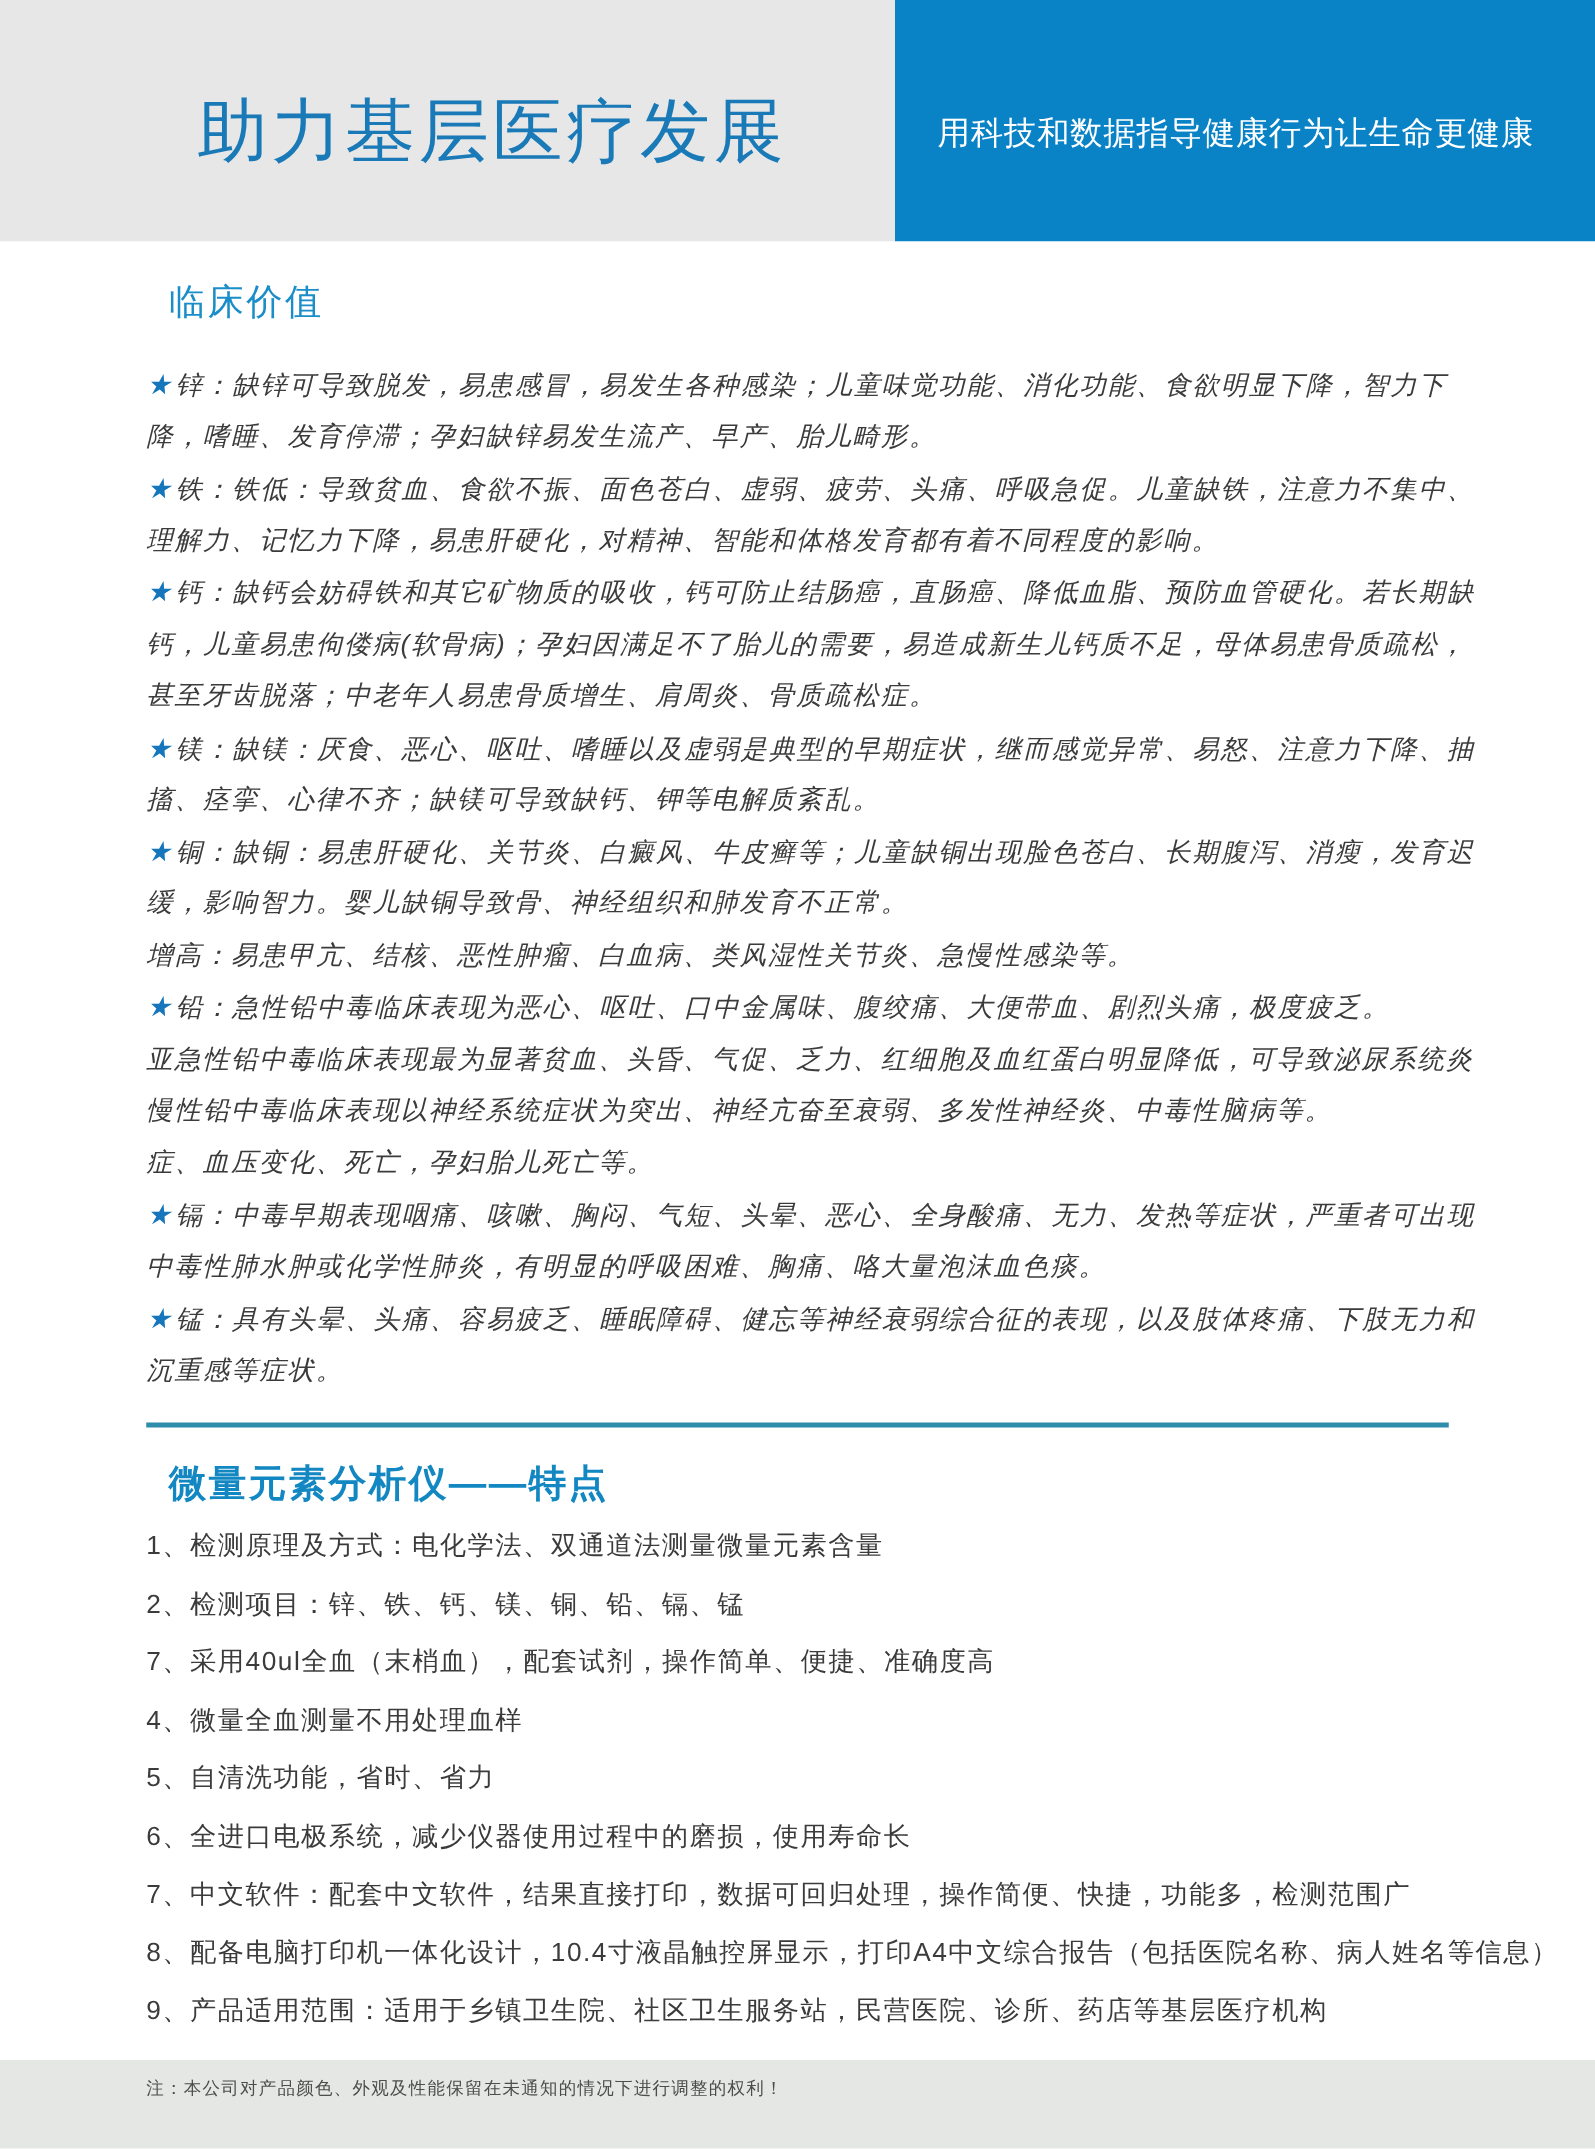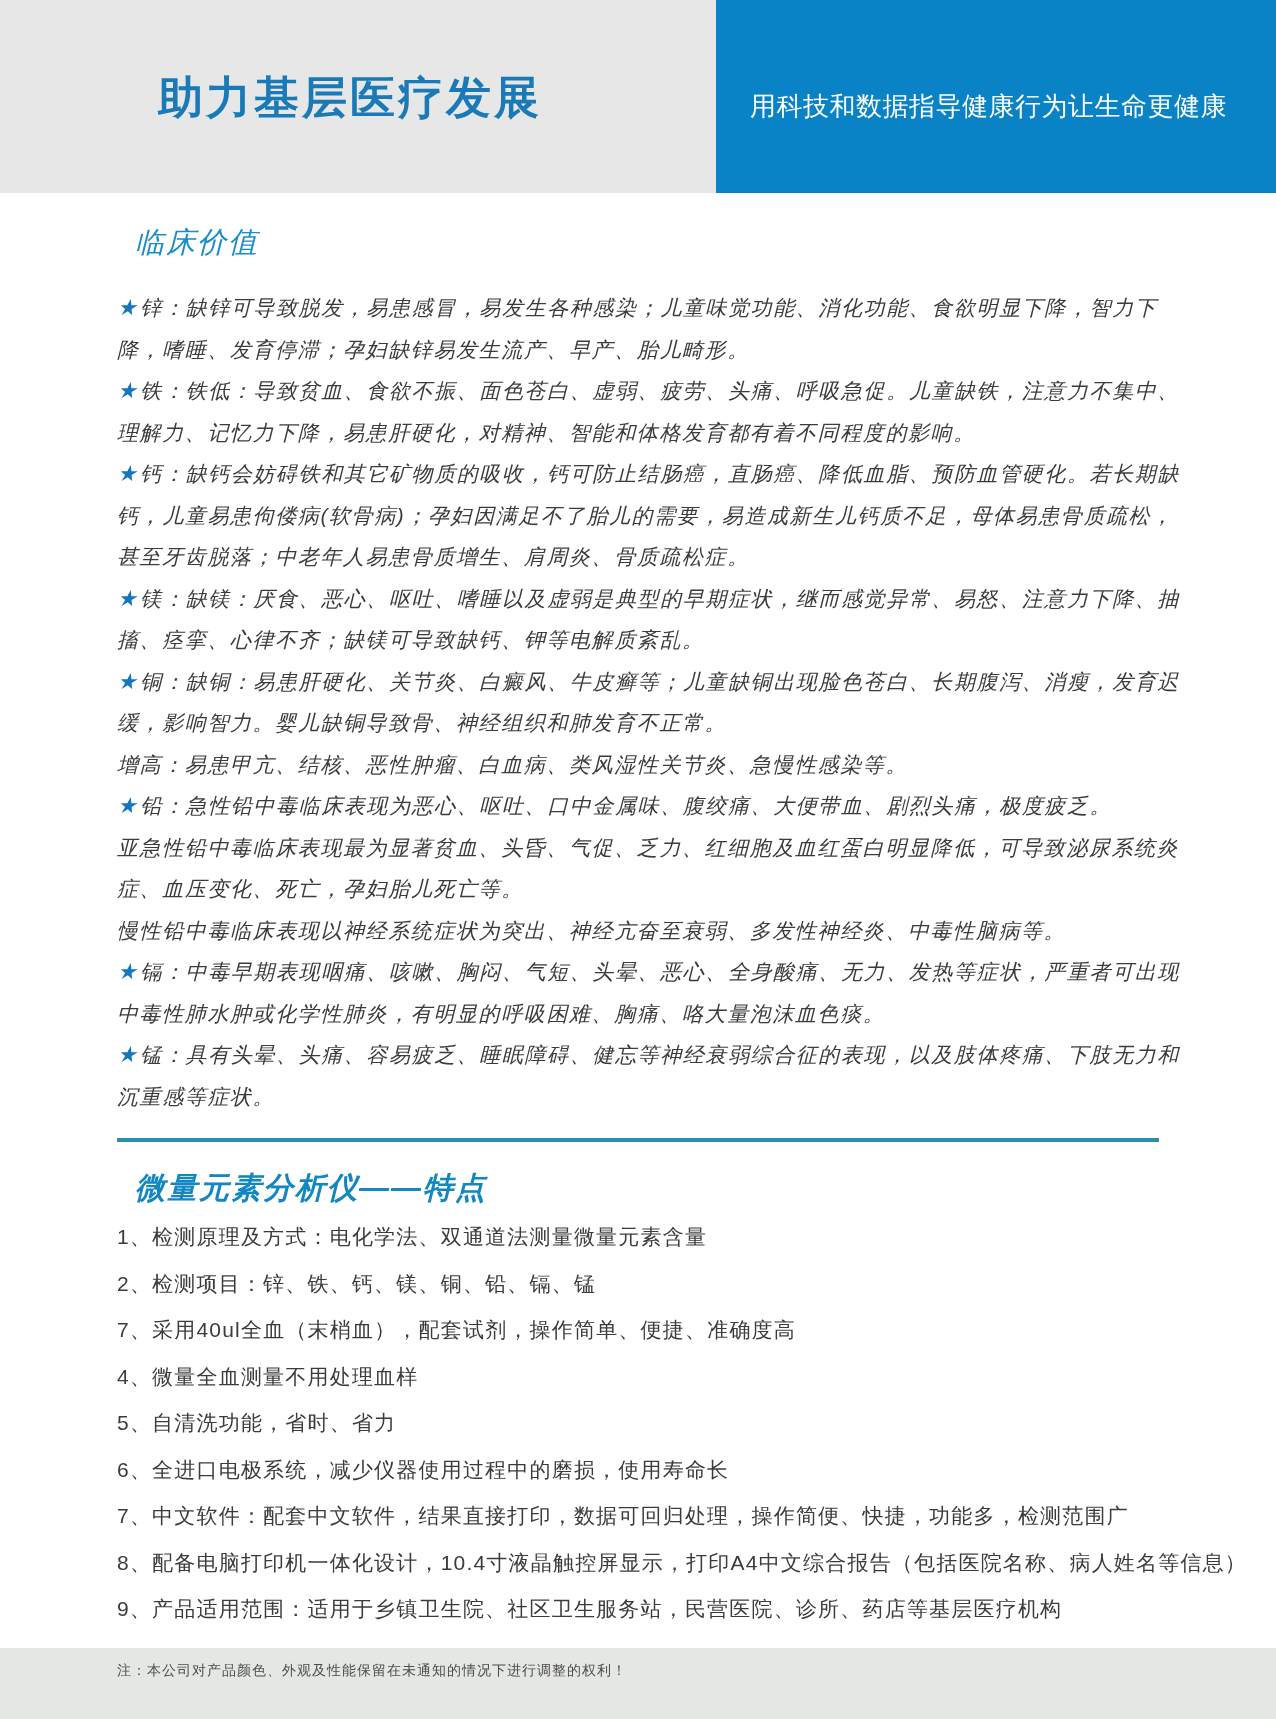--- a/index.html
+++ b/index.html
@@ -9,40 +9,39 @@
   }
   
   .header{position:absolute;top:0;left:0;width:1276px;height:193px;}
   .header-left{
     position:absolute;top:0;left:0;width:716px;height:193px;
     background:var(--header-gray,#e7e7e7);
   }
   .page-title{
     position:absolute;left:158px;top:68px;margin:0;
     font-family:"Liberation Serif",serif;
-    font-size:45px;font-weight:bold;letter-spacing:3px;
+    font-size:56px;font-weight:normal;letter-spacing:3px;
     color:var(--title-blue,#1a7ab8);
     white-space:nowrap;
   }
   .header-right{
     position:absolute;top:0;left:716px;width:647px;height:193px;
     background:var(--header-blue,#0a83c6);
   }
   .header-slogan{
     position:absolute;left:34px;top:89px;
     font-size:26px;color:#ffffff;letter-spacing:0.5px;white-space:nowrap;
   }
   
   .content{position:absolute;top:193px;left:0;width:1276px;padding:0;}
   .section-heading{
     margin:0 0 0 135px;padding:0;
     color:var(--heading-blue,#1b8dc8);
     font-size:29px;font-weight:500;letter-spacing:2px;line-height:40px;
     white-space:nowrap;
-    font-style:italic;
   }
   .section-heading.first{margin-top:29px;}
   .para-lines{margin:25px 0 0 117px;font-style:italic;}
   .line{height:41.5px;line-height:41.5px;white-space:nowrap;
     font-size:21px;color:var(--body-text,#3b3b3b);letter-spacing:1.6px;}
   .star{color:var(--star-blue,#1576bb);font-size:22px;margin-right:2px;}
   .divider{
     margin:21px 0 0 117px;border:none;width:1042px;height:4px;
     background:var(--divider-blue,#2f8cab);
   }
@@ -106,22 +105,22 @@
         <div class="line"><span class="star">★</span><span class="line-text">钙：缺钙会妨碍铁和其它矿物质的吸收，钙可防止结肠癌，直肠癌、降低血脂、预防血管硬化。若长期缺</span></div>
         <div class="line"><span class="line-text">钙，儿童易患佝偻病(软骨病)；孕妇因满足不了胎儿的需要，易造成新生儿钙质不足，母体易患骨质疏松，</span></div>
         <div class="line"><span class="line-text">甚至牙齿脱落；中老年人易患骨质增生、肩周炎、骨质疏松症。</span></div>
         <div class="line"><span class="star">★</span><span class="line-text">镁：缺镁：厌食、恶心、呕吐、嗜睡以及虚弱是典型的早期症状，继而感觉异常、易怒、注意力下降、抽</span></div>
         <div class="line"><span class="line-text">搐、痉挛、心律不齐；缺镁可导致缺钙、钾等电解质紊乱。</span></div>
         <div class="line"><span class="star">★</span><span class="line-text">铜：缺铜：易患肝硬化、关节炎、白癜风、牛皮癣等；儿童缺铜出现脸色苍白、长期腹泻、消瘦，发育迟</span></div>
         <div class="line"><span class="line-text">缓，影响智力。婴儿缺铜导致骨、神经组织和肺发育不正常。</span></div>
         <div class="line"><span class="line-text">增高：易患甲亢、结核、恶性肿瘤、白血病、类风湿性关节炎、急慢性感染等。</span></div>
         <div class="line"><span class="star">★</span><span class="line-text">铅：急性铅中毒临床表现为恶心、呕吐、口中金属味、腹绞痛、大便带血、剧烈头痛，极度疲乏。</span></div>
         <div class="line"><span class="line-text">亚急性铅中毒临床表现最为显著贫血、头昏、气促、乏力、红细胞及血红蛋白明显降低，可导致泌尿系统炎</span></div>
+        <div class="line"><span class="line-text">慢性铅中毒临床表现以神经系统症状为突出、神经亢奋至衰弱、多发性神经炎、中毒性脑病等。</span></div>
         <div class="line"><span class="line-text">症、血压变化、死亡，孕妇胎儿死亡等。</span></div>
-        <div class="line"><span class="line-text">慢性铅中毒临床表现以神经系统症状为突出、神经亢奋至衰弱、多发性神经炎、中毒性脑病等。</span></div>
         <div class="line"><span class="star">★</span><span class="line-text">镉：中毒早期表现咽痛、咳嗽、胸闷、气短、头晕、恶心、全身酸痛、无力、发热等症状，严重者可出现</span></div>
         <div class="line"><span class="line-text">中毒性肺水肿或化学性肺炎，有明显的呼吸困难、胸痛、咯大量泡沫血色痰。</span></div>
         <div class="line"><span class="star">★</span><span class="line-text">锰：具有头晕、头痛、容易疲乏、睡眠障碍、健忘等神经衰弱综合征的表现，以及肢体疼痛、下肢无力和</span></div>
         <div class="line"><span class="line-text">沉重感等症状。</span></div>
       </div>
 
     <hr class="divider">
 
     <h2 class="section-heading bold">微量元素分析仪——特点</h2>
 

